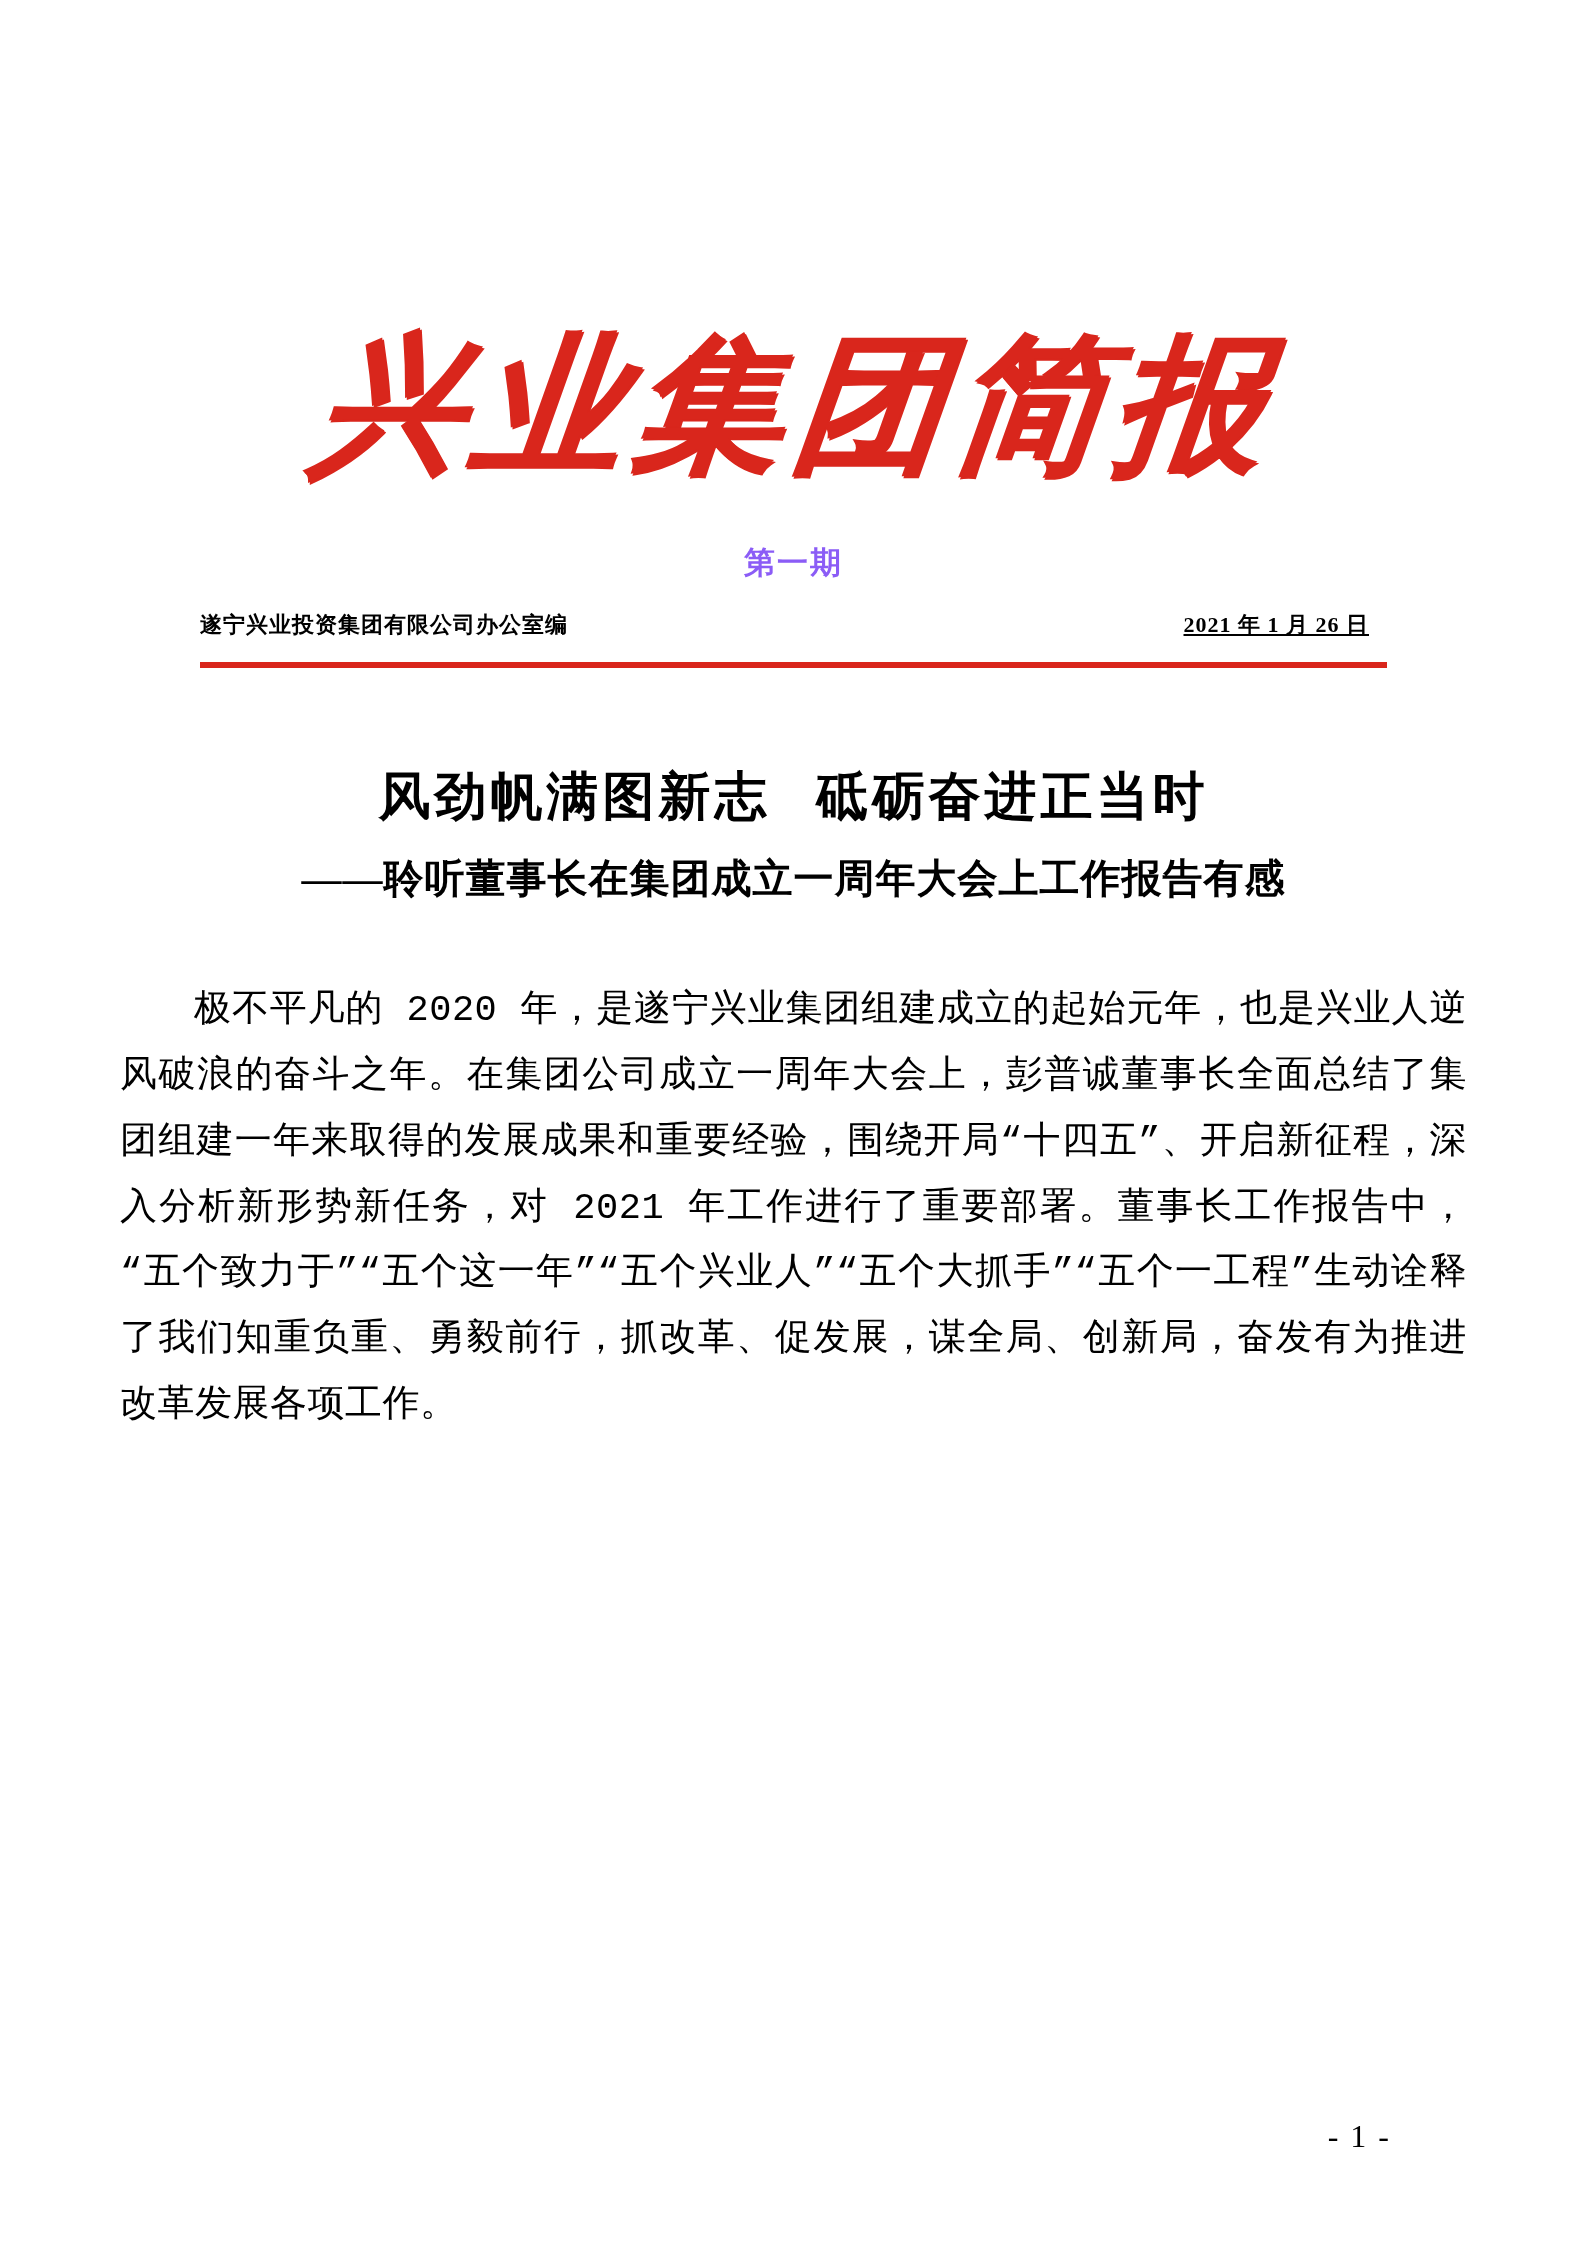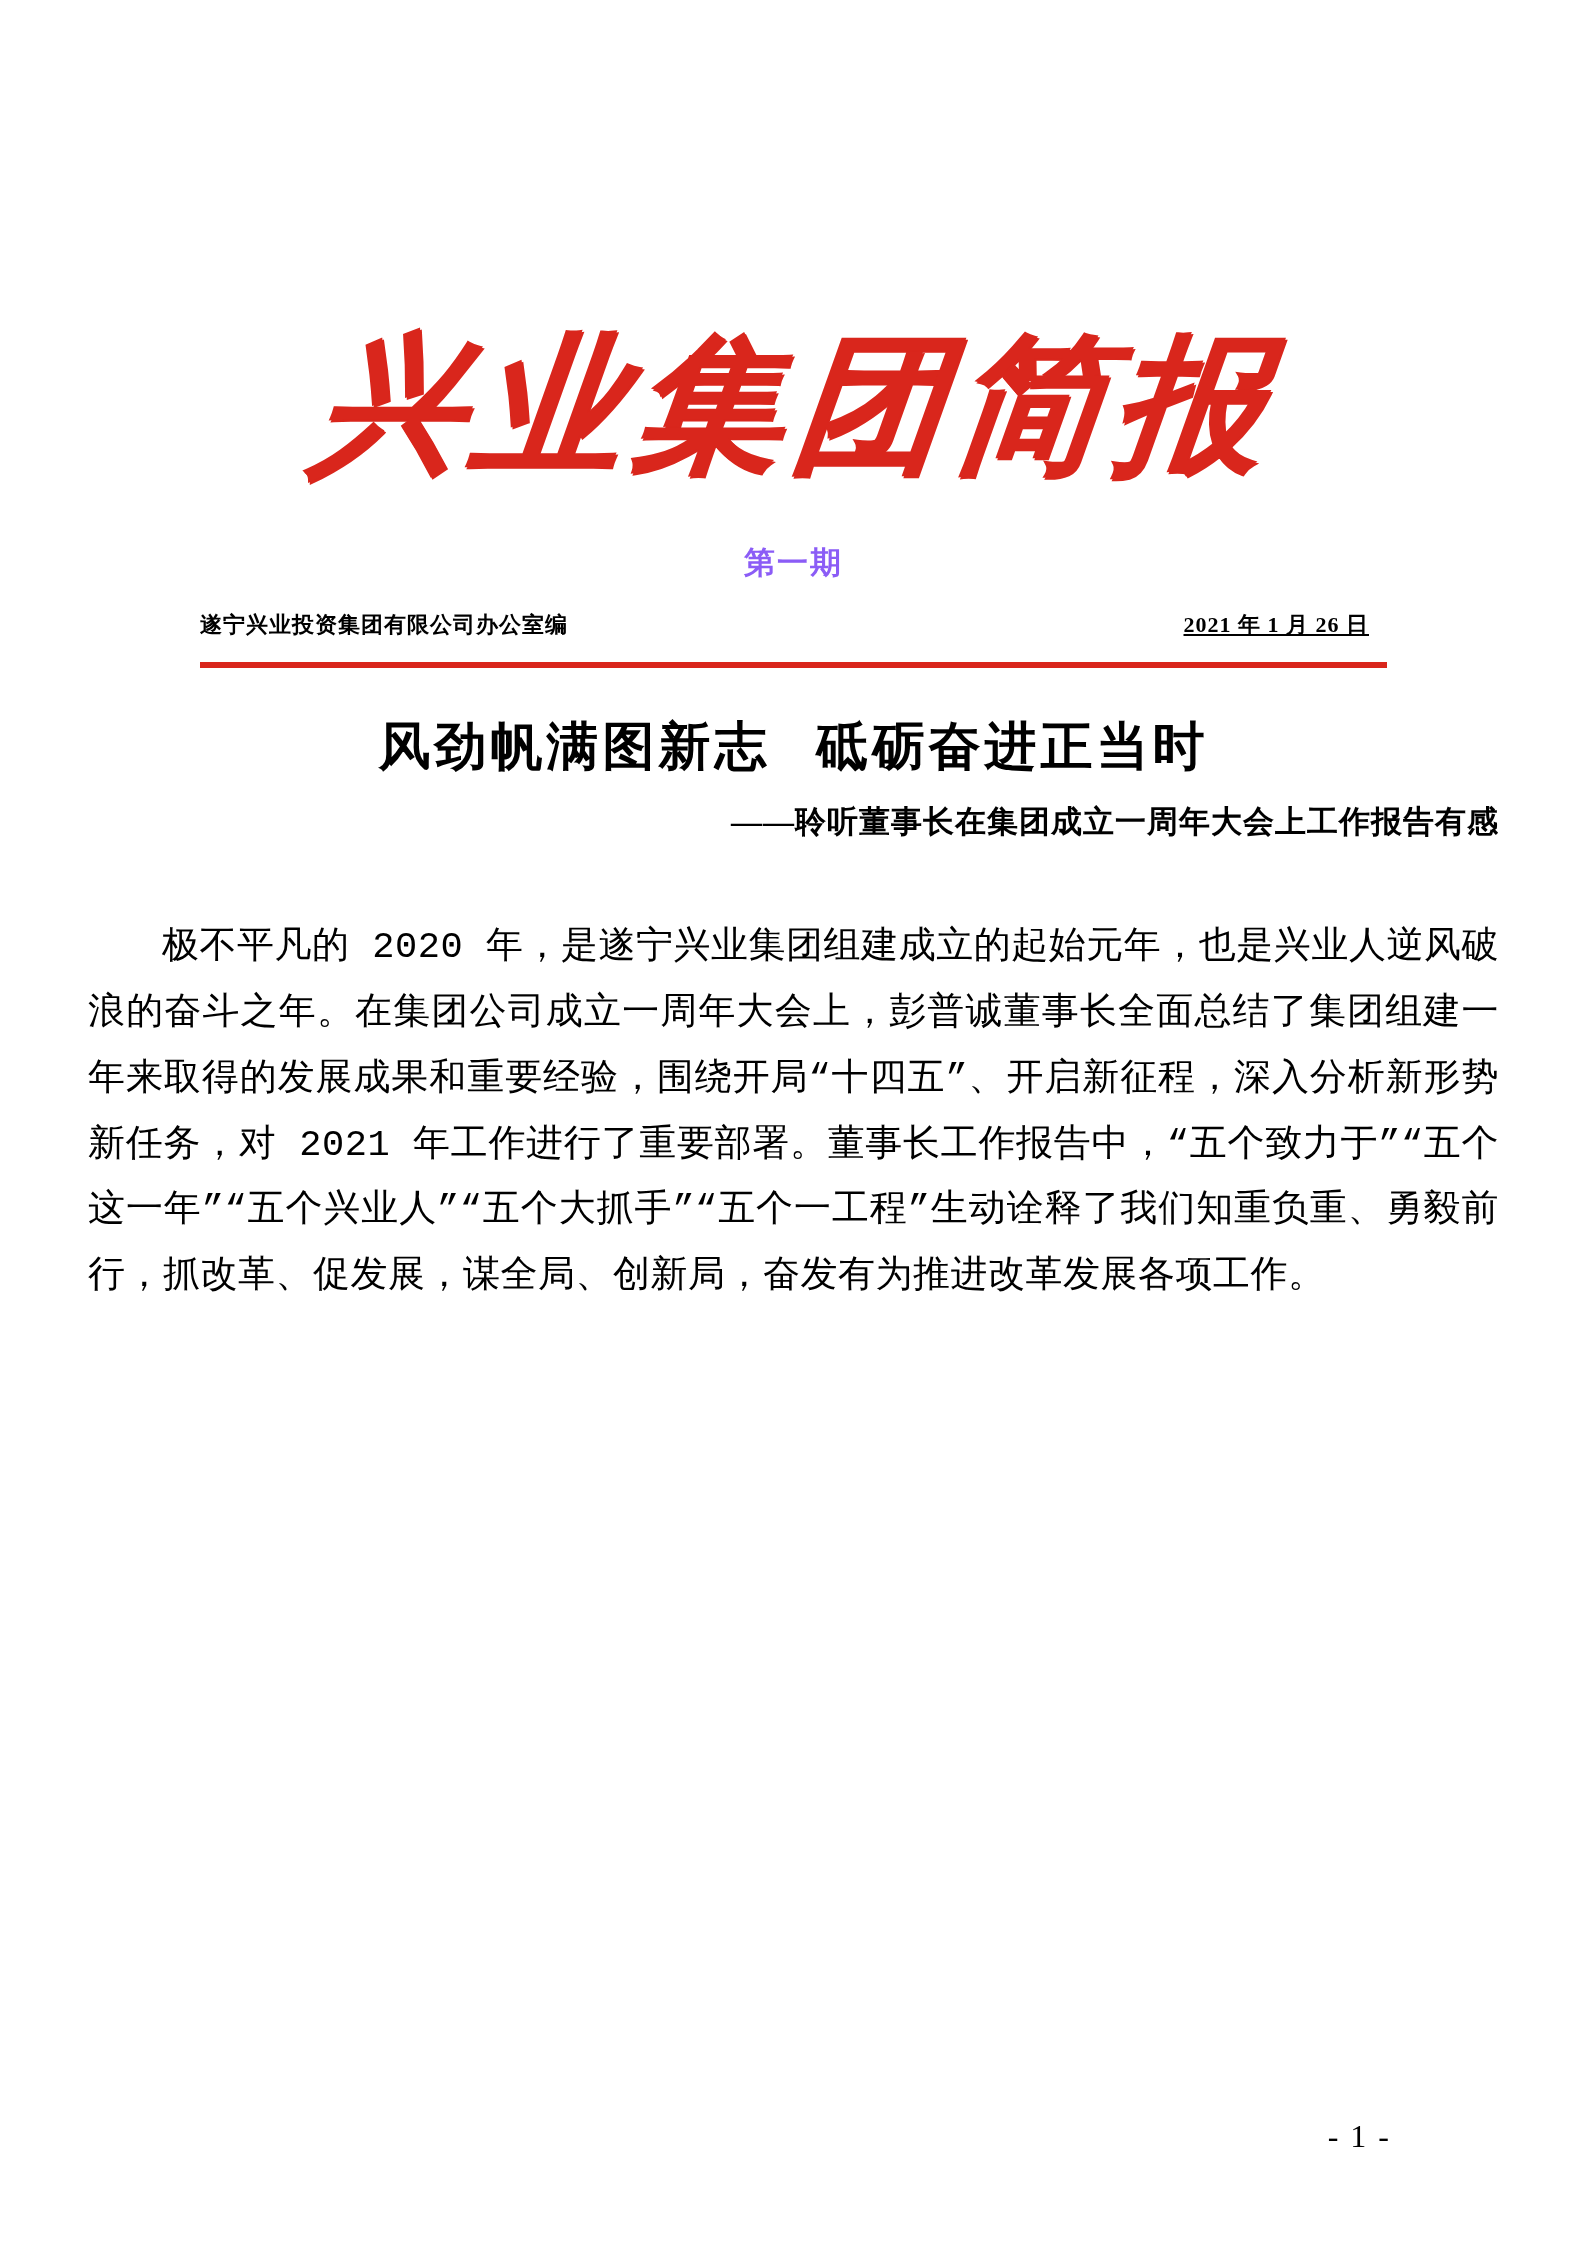--- a/index.html
+++ b/index.html
@@ -67,37 +67,37 @@
   }
 
   .red-rule {
     margin: 22px 200px 0 200px;
     height: 6px;
     background: #d9261c;
   }
 
   
   .article {
-    margin: 0 88px;
-    padding-top: 46px;
+    margin: 0 120px;
+    padding-top: 96px;
   }
   .headline {
     text-align: center;
     font-size: 52px;
     font-weight: 700;
     letter-spacing: 4px;
     line-height: 1.25;
   }
   .headline .gap {
     display: inline-block;
     width: 46px;
   }
   .subhead {
-    text-align: right;
-    font-size: 31px;
+    text-align: center;
+    font-size: 40px;
     font-weight: 700;
     letter-spacing: 1px;
     margin-top: 22px;
   }
 
   .body-text {
     margin-top: 72px;
     font-size: 37px;
     line-height: 1.78;
     text-align: justify;

